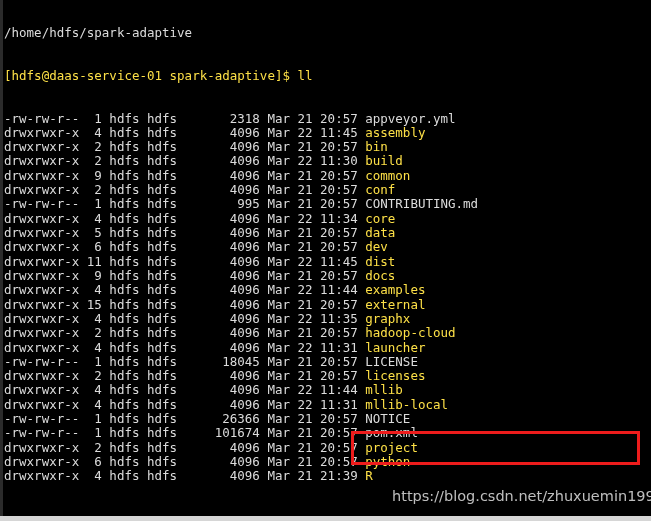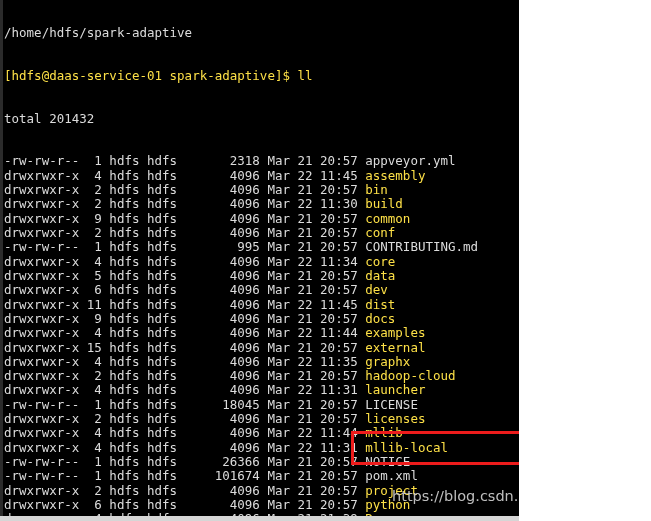--- a/index.html
+++ b/index.html
@@ -2,21 +2,21 @@
 <html><head>
 <meta charset="utf-8">
 <style>
   html, body {
     margin: 0;
     padding: 0;
     background: #ffffff;
   }
   #terminal {
     position: relative;
-    width: 519px;
+    width: 651px;
     height: 521px;
     background: #000000;
     overflow: hidden;
     font-family: "DejaVu Sans Mono", "Liberation Mono", monospace;
     font-size: 12.5px;
     line-height: 14.32px;
     letter-spacing: 0px;
     color: #d8d8d8;
     box-sizing: border-box;
   }
@@ -75,21 +75,20 @@
 </head>
 <body>
 
 <div id="terminal">
 
   <div id="leftbar"></div>
 
   <div id="screen">
     <div class="line c-default">/home/hdfs/spark-adaptive</div>
     <div class="line c-prompt">[hdfs@daas-service-01 spark-adaptive]$ ll</div>
-    <div class="line c-default">total 201432</div>
     <div id="listing-body"><div class="line"><span class="c-default">-rw-rw-r--  1 hdfs hdfs       2318 Mar 21 20:57 </span><span class="c-default">appveyor.yml</span></div><div class="line"><span class="c-default">drwxrwxr-x  4 hdfs hdfs       4096 Mar 22 11:45 </span><span class="c-dir">assembly</span></div><div class="line"><span class="c-default">drwxrwxr-x  2 hdfs hdfs       4096 Mar 21 20:57 </span><span class="c-dir">bin</span></div><div class="line"><span class="c-default">drwxrwxr-x  2 hdfs hdfs       4096 Mar 22 11:30 </span><span class="c-dir">build</span></div><div class="line"><span class="c-default">drwxrwxr-x  9 hdfs hdfs       4096 Mar 21 20:57 </span><span class="c-dir">common</span></div><div class="line"><span class="c-default">drwxrwxr-x  2 hdfs hdfs       4096 Mar 21 20:57 </span><span class="c-dir">conf</span></div><div class="line"><span class="c-default">-rw-rw-r--  1 hdfs hdfs        995 Mar 21 20:57 </span><span class="c-default">CONTRIBUTING.md</span></div><div class="line"><span class="c-default">drwxrwxr-x  4 hdfs hdfs       4096 Mar 22 11:34 </span><span class="c-dir">core</span></div><div class="line"><span class="c-default">drwxrwxr-x  5 hdfs hdfs       4096 Mar 21 20:57 </span><span class="c-dir">data</span></div><div class="line"><span class="c-default">drwxrwxr-x  6 hdfs hdfs       4096 Mar 21 20:57 </span><span class="c-dir">dev</span></div><div class="line"><span class="c-default">drwxrwxr-x 11 hdfs hdfs       4096 Mar 22 11:45 </span><span class="c-dir">dist</span></div><div class="line"><span class="c-default">drwxrwxr-x  9 hdfs hdfs       4096 Mar 21 20:57 </span><span class="c-dir">docs</span></div><div class="line"><span class="c-default">drwxrwxr-x  4 hdfs hdfs       4096 Mar 22 11:44 </span><span class="c-dir">examples</span></div><div class="line"><span class="c-default">drwxrwxr-x 15 hdfs hdfs       4096 Mar 21 20:57 </span><span class="c-dir">external</span></div><div class="line"><span class="c-default">drwxrwxr-x  4 hdfs hdfs       4096 Mar 22 11:35 </span><span class="c-dir">graphx</span></div><div class="line"><span class="c-default">drwxrwxr-x  2 hdfs hdfs       4096 Mar 21 20:57 </span><span class="c-dir">hadoop-cloud</span></div><div class="line"><span class="c-default">drwxrwxr-x  4 hdfs hdfs       4096 Mar 22 11:31 </span><span class="c-dir">launcher</span></div><div class="line"><span class="c-default">-rw-rw-r--  1 hdfs hdfs      18045 Mar 21 20:57 </span><span class="c-default">LICENSE</span></div><div class="line"><span class="c-default">drwxrwxr-x  2 hdfs hdfs       4096 Mar 21 20:57 </span><span class="c-dir">licenses</span></div><div class="line"><span class="c-default">drwxrwxr-x  4 hdfs hdfs       4096 Mar 22 11:44 </span><span class="c-dir">mllib</span></div><div class="line"><span class="c-default">drwxrwxr-x  4 hdfs hdfs       4096 Mar 22 11:31 </span><span class="c-dir">mllib-local</span></div><div class="line"><span class="c-default">-rw-rw-r--  1 hdfs hdfs      26366 Mar 21 20:57 </span><span class="c-default">NOTICE</span></div><div class="line"><span class="c-default">-rw-rw-r--  1 hdfs hdfs     101674 Mar 21 20:57 </span><span class="c-default">pom.xml</span></div><div class="line"><span class="c-default">drwxrwxr-x  2 hdfs hdfs       4096 Mar 21 20:57 </span><span class="c-dir">project</span></div><div class="line"><span class="c-default">drwxrwxr-x  6 hdfs hdfs       4096 Mar 21 20:57 </span><span class="c-dir">python</span></div><div class="line"><span class="c-default">drwxrwxr-x  4 hdfs hdfs       4096 Mar 21 21:39 </span><span class="c-dir">R</span></div></div>
     
   </div>
 
   <div id="redbox"></div>
 
   <div id="watermark">https://blog.csdn.net/zhuxuemin1991</div>
 
   <div id="bottombar"></div>
 </div>

